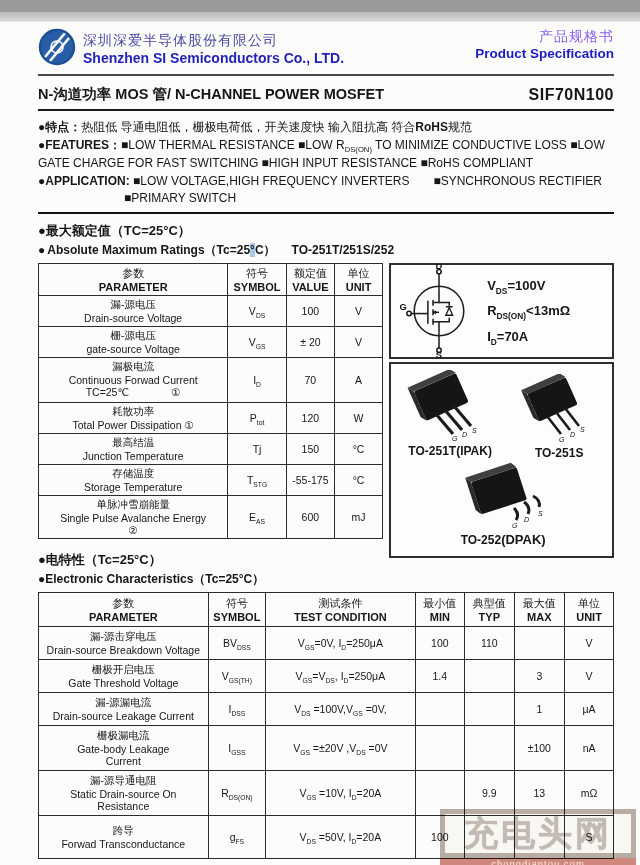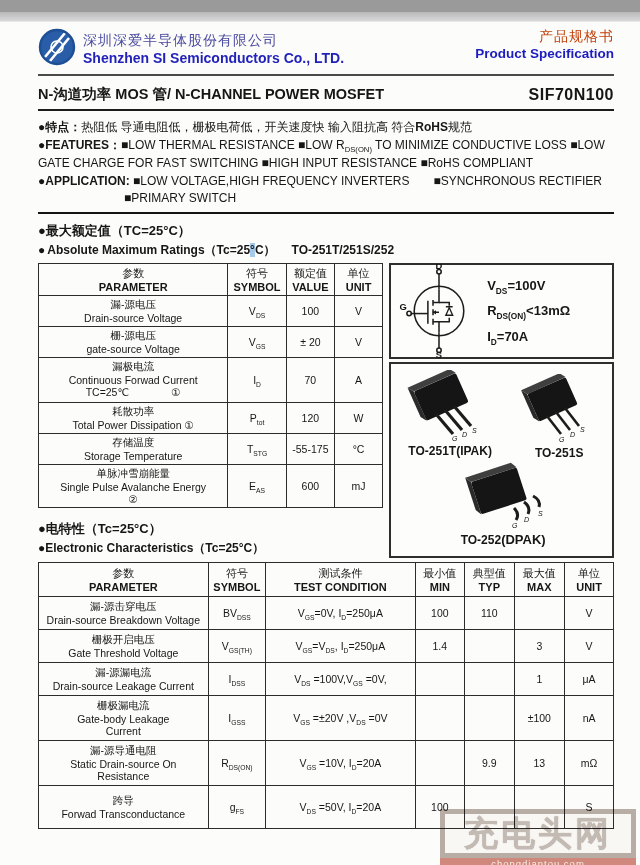--- a/index.html
+++ b/index.html
@@ -7,21 +7,21 @@
   .page { width:640px; height:865px; position:relative; background:#fcfcfa; color:#161616; overflow:hidden; margin:12px auto; }
   .topstrip { height:10px; background:linear-gradient(#b9b9b9,#d8d8d8); border-bottom:1px solid #e8e8e8; }
   .content { padding:6px 26px 0 38px; }
 
   
   .hdr { display:flex; justify-content:space-between; align-items:flex-start; padding-bottom:4px; border-bottom:2px solid #4a4a4a; }
   .hdr-left { display:flex; align-items:center; gap:7px; }
   .co-cn { font-size:14px; color:#4a4aa0; letter-spacing:1px; }
   .co-en { font-size:14px; font-weight:bold; color:#2222bb; }
   .hdr-right { text-align:right; }
-  .doc-cn { font-size:14px; color:#c2410c; letter-spacing:1px; }
+  .doc-cn { font-size:14px; color:#8b5cf6; letter-spacing:1px; }
   .doc-en { font-size:13.5px; font-weight:bold; color:#1c1cc0; }
 
   
   .titlerow { display:flex; justify-content:space-between; align-items:flex-end; margin-top:9px; padding-bottom:5px; border-bottom:2px solid #1c1c1c; }
   .title-name { font-size:14.5px; font-weight:bold; }
   .title-part { font-size:16px; font-weight:bold; letter-spacing:.5px; }
 
   
   .features { margin-top:7px; font-size:12px; line-height:1.5; }
   .features .b { font-weight:bold; }
@@ -183,20 +183,29 @@
             <td>A</td>
           </tr>
           <tr>
             <td>
                   <div class="cn">耗散功率</div>
                   <div class="en">Total Power Dissipation ①</div>
                 </td>
             <td>P<sub>tot</sub></td>
             <td>120</td>
             <td>W</td>
+          </tr>
+          <tr>
+            <td>
+                  <div class="cn">最高结温</div>
+                  <div class="en">Junction Temperature</div>
+                </td>
+            <td>Tj</td>
+            <td>150</td>
+            <td>°C</td>
           </tr>
           <tr>
             <td>
                   <div class="cn">存储温度</div>
                   <div class="en">Storage Temperature</div>
                 </td>
             <td>T<sub>STG</sub></td>
             <td>-55-175</td>
             <td>°C</td>
           </tr>

